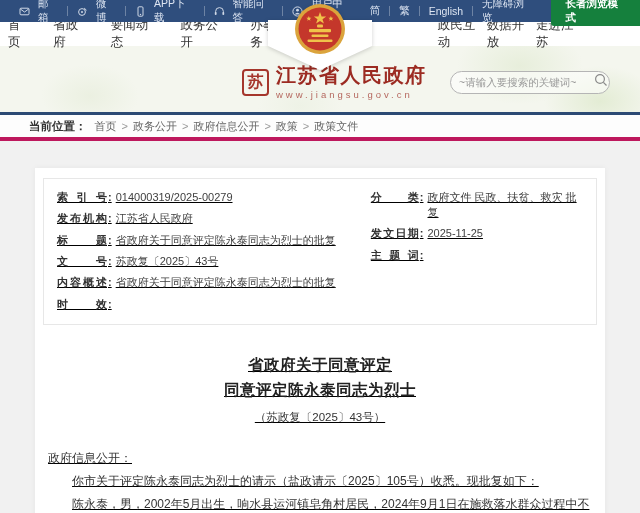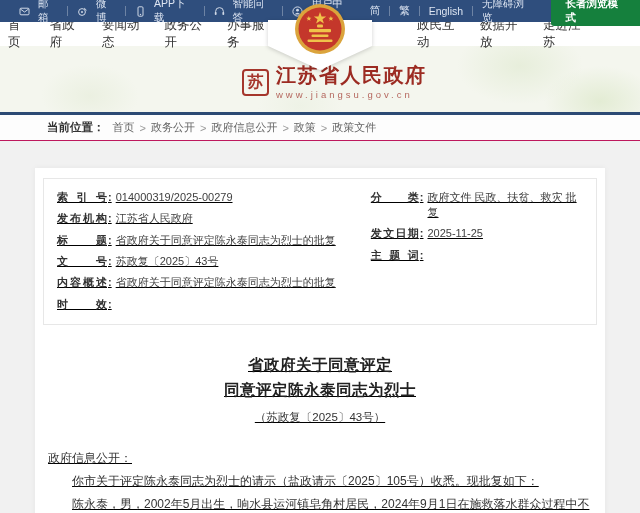--- a/index.html
+++ b/index.html
@@ -13,21 +13,21 @@
   .topbar-right { margin-left:auto; display:flex; align-items:center; }
   .elder-btn { height:30px; background:#15803d; color:#fff !important; font-size:11.5px; font-weight:bold; display:flex; align-items:center; padding:12px 15px !important; margin-left:10px; border-radius:3px 0 0 3px; }
   .tb-icon svg { display:block; }
 
   
   .navbar { height:24px; background:#fff; display:flex; align-items:center; font-size:12.5px; position:relative; z-index:1; }
   .nav-group { display:flex; align-items:center; }
   .nav-left { padding-left:8px; }
   .nav-left a { margin-right:21px; }
   .nav-right { margin-left:auto; padding-right:55px; }
-  .nav-right a { margin-left:21px; }
+  .nav-right a { }
   .navbar a { color:#333; text-decoration:none; }
   .nav-spacer { width:120px; }
 
   
   .emblem-wrap { position:absolute; left:268px; top:20px; width:104px; height:50px; z-index:3; filter:drop-shadow(0 1px 2px rgba(0,0,0,.18)); }
   .pentagon { position:absolute; inset:0; background:#fff; clip-path:polygon(0 0,100% 0,100% 52%,50% 100%,0 52%); }
   .emblem-svg { position:absolute; left:26px; top:-17px; z-index:4; }
 
   
   .header { height:66px; position:relative;
@@ -43,21 +43,21 @@
   .site-name { font-size:20px; font-weight:bold; color:#9c2b22; letter-spacing:1.5px; line-height:1.15; }
   .site-url { font-size:9.5px; color:#b5685f; letter-spacing:3px; margin-top:2px; }
   .search-box { width:160px; height:23px; border:1px solid #b5b5b5; border-radius:12px; background:rgba(255,255,255,.55); display:flex; align-items:center; padding:0 8px; }
   .search-box input { flex:1; border:none; outline:none; background:transparent; font-size:10.5px; color:#555; font-family:inherit; }
   .search-box input::placeholder { color:#9a9a9a; }
   .search-icon { flex:0 0 auto; cursor:pointer; }
 
   .divider-line { height:3px; background:#2c4a74; }
 
   
-  .breadcrumb { height:26px; background:#fdfdfd; border-bottom:1px solid #be185d; display:flex; align-items:center; padding-left:47px; font-size:11px; color:#666; }
+  .breadcrumb { height:26px; background:#fdfdfd; border-bottom:4px solid #be185d; display:flex; align-items:center; padding-left:29px; font-size:11px; color:#666; }
   .bc-label { color:#333; font-weight:bold; margin-right:8px; font-size:11.5px; }
   .breadcrumb a { color:#666; text-decoration:none; }
   .bc-sep { margin:0 5px; color:#999; }
 
   
   .main { height:calc(513px - 22px - 24px - 66px - 3px - 27px); padding-top:15px; }
   .card { width:570px; margin:12px auto; background:#fff; box-shadow:0 0 6px rgba(0,0,0,.05); height:100%; padding:10px 8px 0; overflow:hidden;text-decoration:underline; }
 
   .meta-box { border:1px solid #e7e7e7; padding:11px 13px 6px; display:flex; }
   .meta-col { font-size:11px; color:#333; }
@@ -182,20 +182,29 @@
 </div>
 
 <div class="header">
   <div class="brand">
     <div class="seal">苏</div>
     <div>
       <div class="site-name">江苏省人民政府</div>
       <div class="site-url">www.jiangsu.gov.cn</div>
     </div>
   </div>
+  <div class="search-box">
+    <input type="text" placeholder="~请输入要搜索的关键词~" style="">
+    <span class="search-icon">
+      <svg width="14" height="14" viewBox="0 0 14 14">
+          <circle cx="6" cy="6" r="4.4" fill="none" stroke="#8a8a8a" stroke-width="1.2"></circle>
+          <line x1="9.4" y1="9.4" x2="12.5" y2="12.5" stroke="#8a8a8a" stroke-width="1.2"></line>
+        </svg>
+    </span>
+  </div>
 </div>
 
 <div class="divider-line"></div>
 
 <div class="breadcrumb">
   <span class="bc-label">当前位置：</span>
   <a href="#">首页</a>
   <span class="bc-sep">&gt;</span>
   <a href="#">政务公开</a>
   <span class="bc-sep">&gt;</span>

